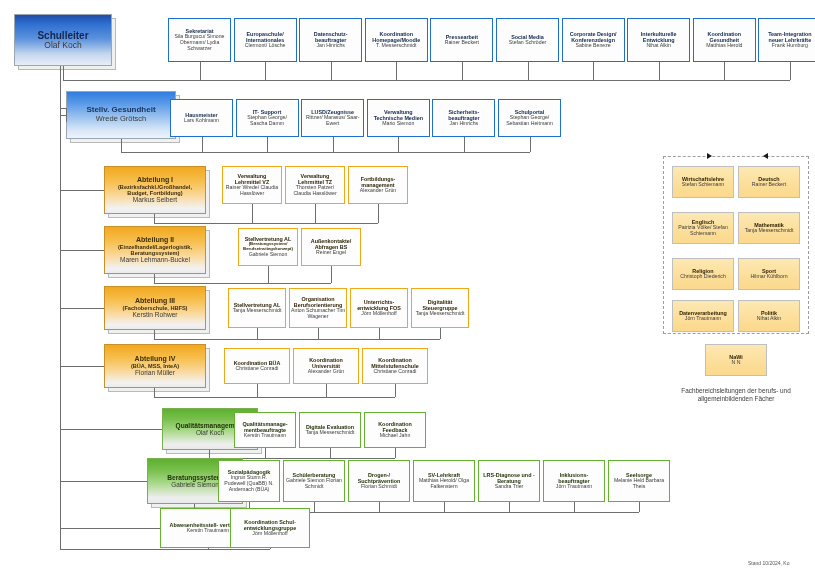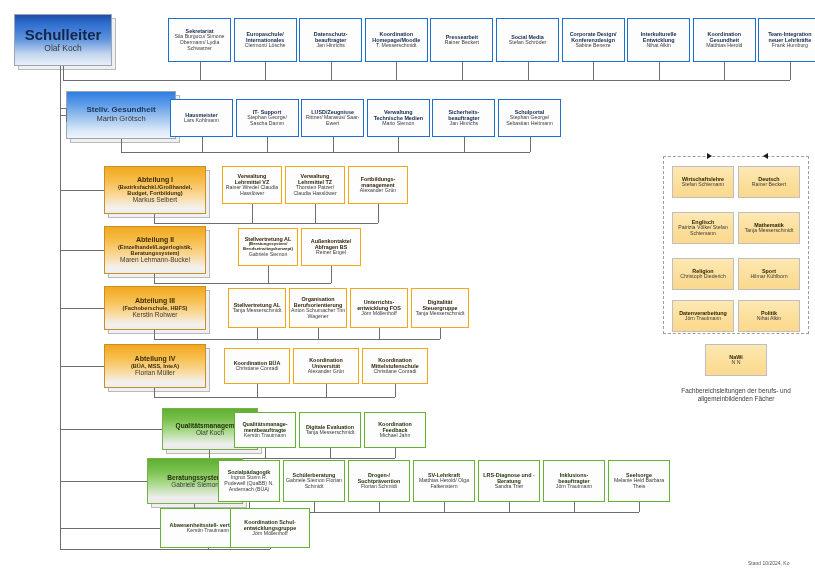--- a/index.html
+++ b/index.html
@@ -21,21 +21,21 @@
   .node .s{display:block;}
   .node .sub{display:block;font-weight:bold;}
   .node .tiny{display:block;font-size:4.4px;font-weight:bold;}
 
   
   .plate{position:absolute;background:#f0f0f0;border:1px solid #b9b9b9;box-sizing:border-box;}
 
   
   .head{background:linear-gradient(180deg,#1f4ea8 0%,#2f6fd0 18%,#5d93de 48%,#c3d6ef 78%,#e8eef7 100%);
         border:1px solid #9aa6b4;color:#1b1b1b;}
-  .head .t{font-size:15px;color:#13264a;}
+  .head .t{font-size:10px;color:#13264a;}
   .head .s{font-size:8.5px;color:#3a3a3a;}
 
   .head2{background:linear-gradient(180deg,#2f7de0 0%,#5a9ae8 25%,#9cc2ee 55%,#d6e6f7 82%,#eef4fb 100%);
          border:1px solid #9aa6b4;color:#1b1b1b;}
   .head2 .t{font-size:8px;color:#16335e;}
   .head2 .s{font-size:7.5px;color:#3a3a3a;}
 
   
   .blue{background:#fdfdfd;border:1.4px solid #1e6fd0;}
   .blue .t{font-size:5.4px;color:#12294d;}
@@ -85,21 +85,21 @@
 
 <div id="canvas">
     <div class="plate" style="left: 18px; top: 18px; width: 98px; height: 52px;"></div>
     <div class="node head" style="left: 14px; top: 14px; width: 98px; height: 52px;">
       <span class="t">Schulleiter</span>
       <span class="s">Olaf Koch</span>
     </div>
     <div class="plate" style="left: 70px; top: 95px; width: 110px; height: 48px;"></div>
     <div class="node head2" style="left: 66px; top: 91px; width: 110px; height: 48px;">
       <span class="t">Stellv. Gesundheit</span>
-      <span class="s">Martin Grötsch</span>
+      <span class="s">Wrede Grötsch</span>
     </div>
     <div class="node blue" style="left: 168px; top: 18px; width: 63px; height: 44px; padding: 2px;">
       <span class="t">Sekretariat</span>
       <span class="s">Sila Burgucu/ Simone Obermann/ Lydia Schwarzer</span>
     </div>
     <div class="node blue" style="left: 233.6px; top: 18px; width: 63px; height: 44px; padding: 2px;">
       <span class="t">Europaschule/ Internationales</span>
       <span class="s">Clermont/ Lösche</span>
     </div>
     <div class="node blue" style="left: 299.2px; top: 18px; width: 63px; height: 44px; padding: 2px;">

